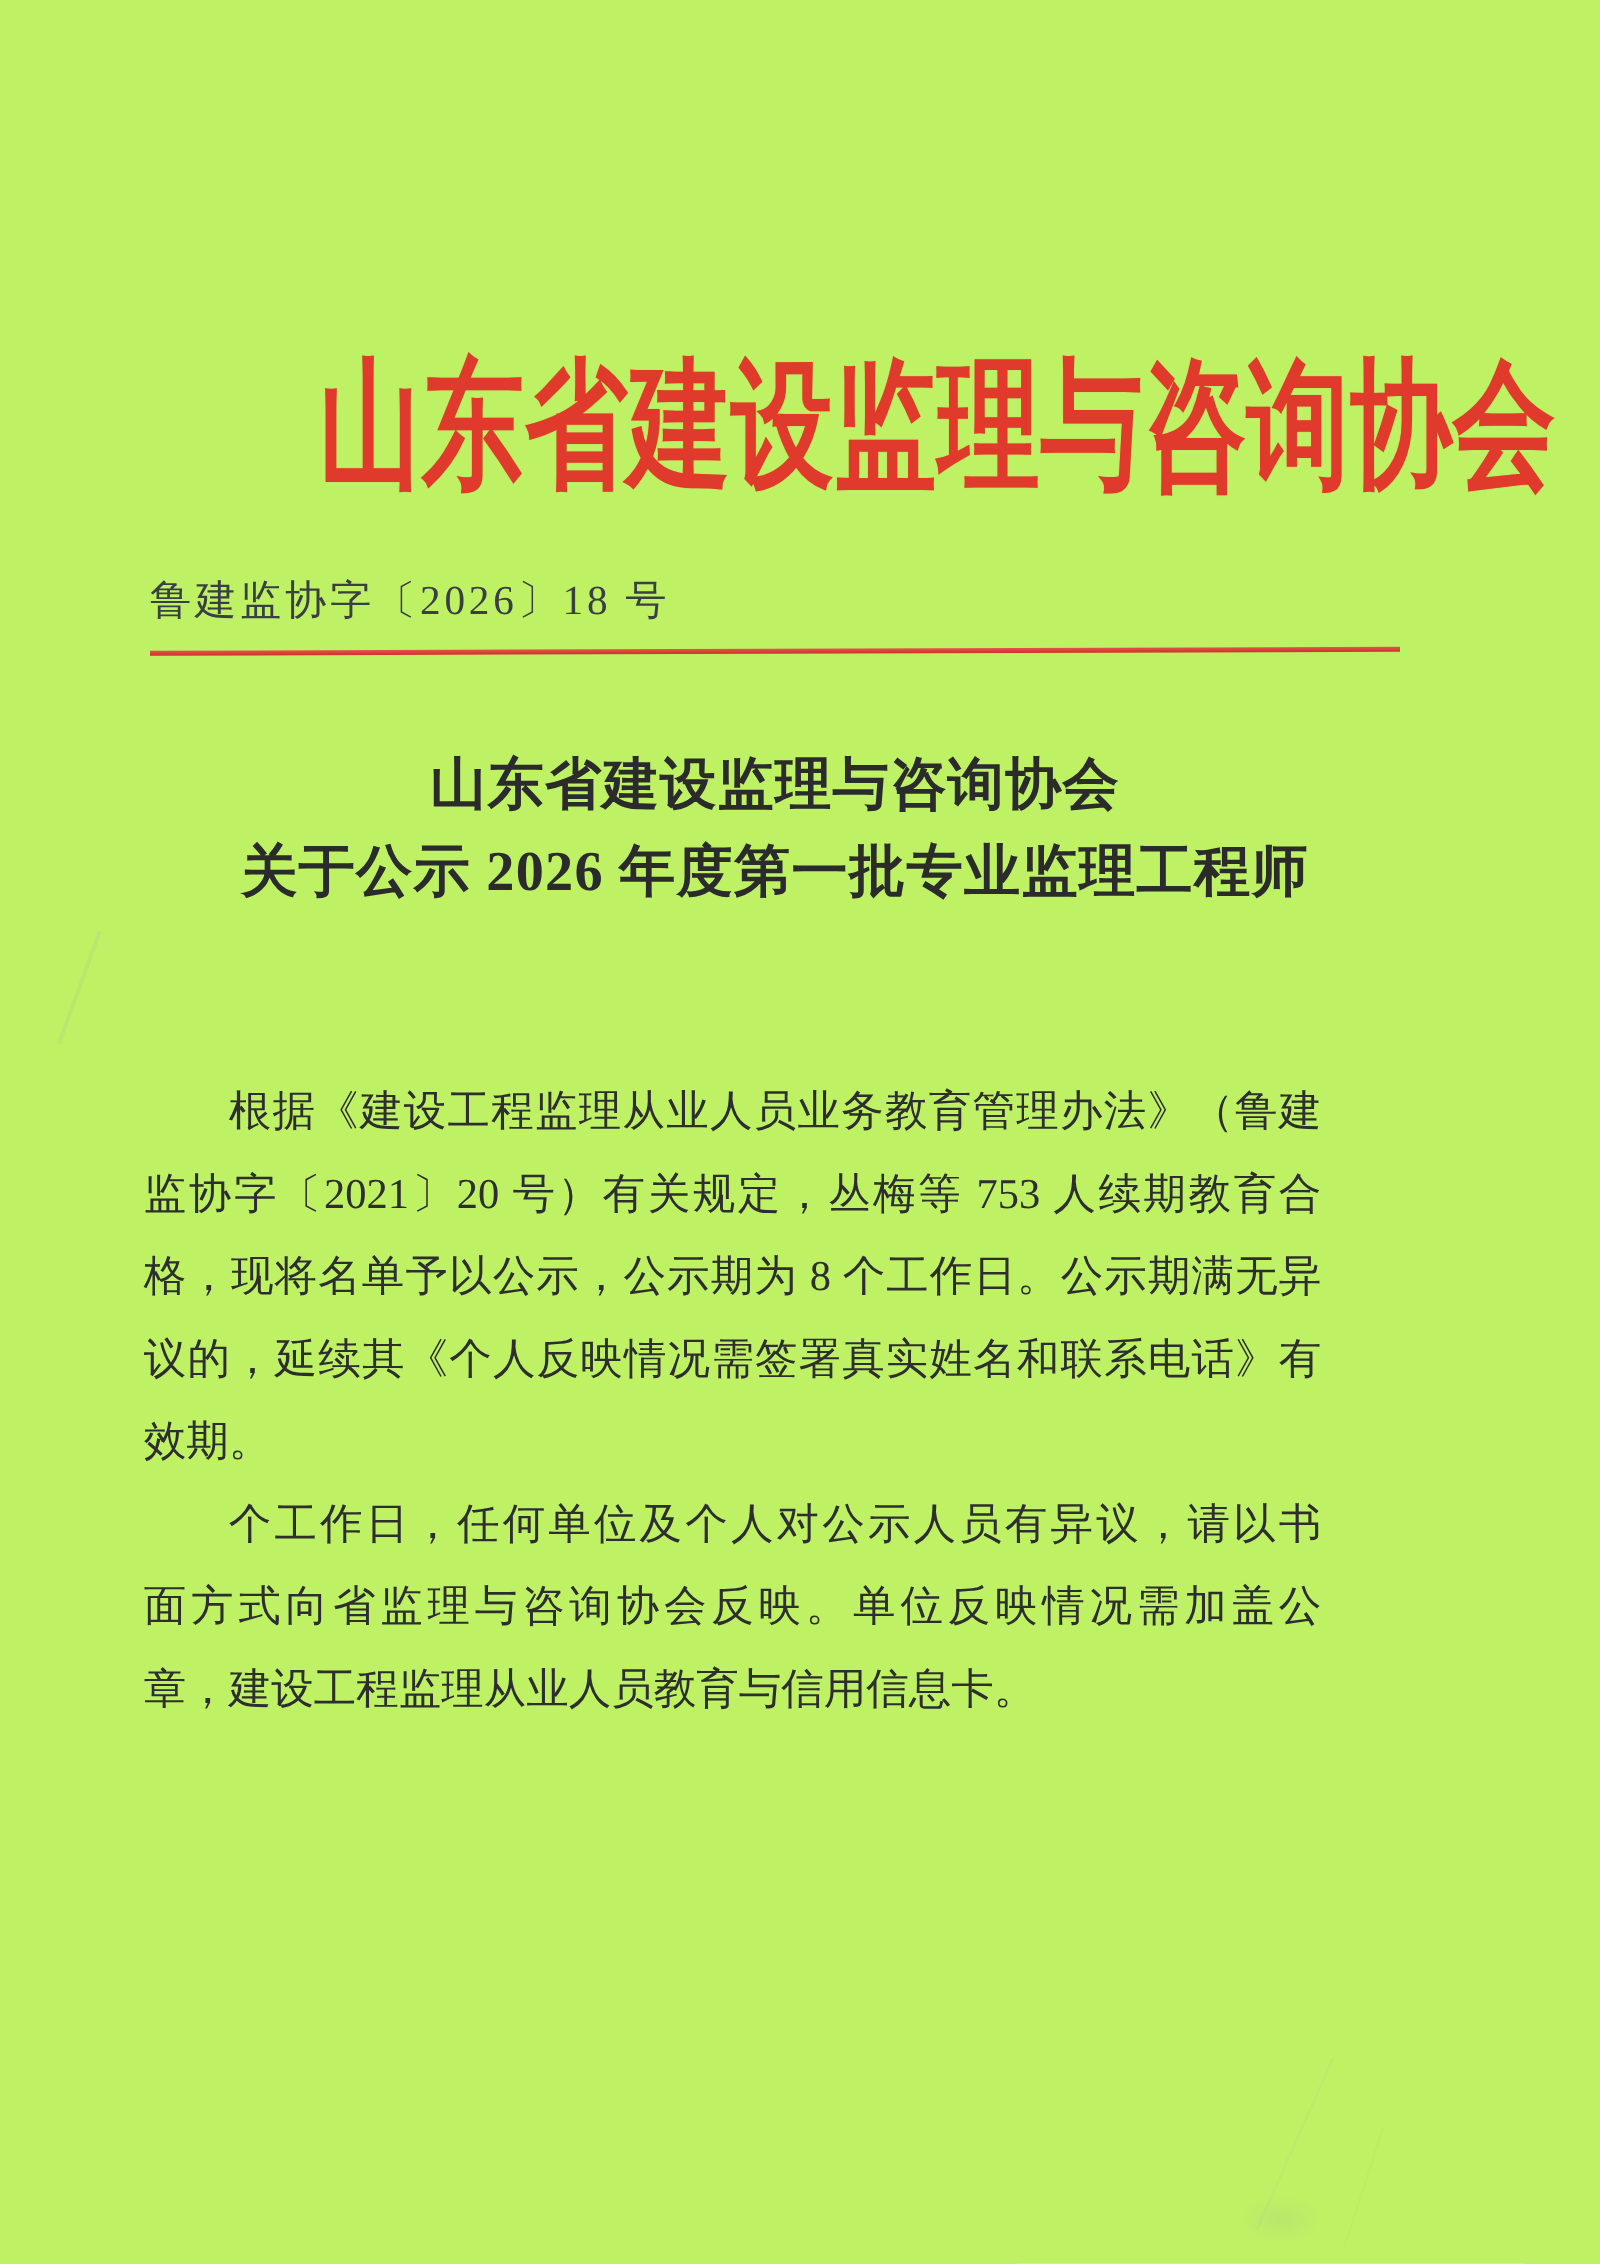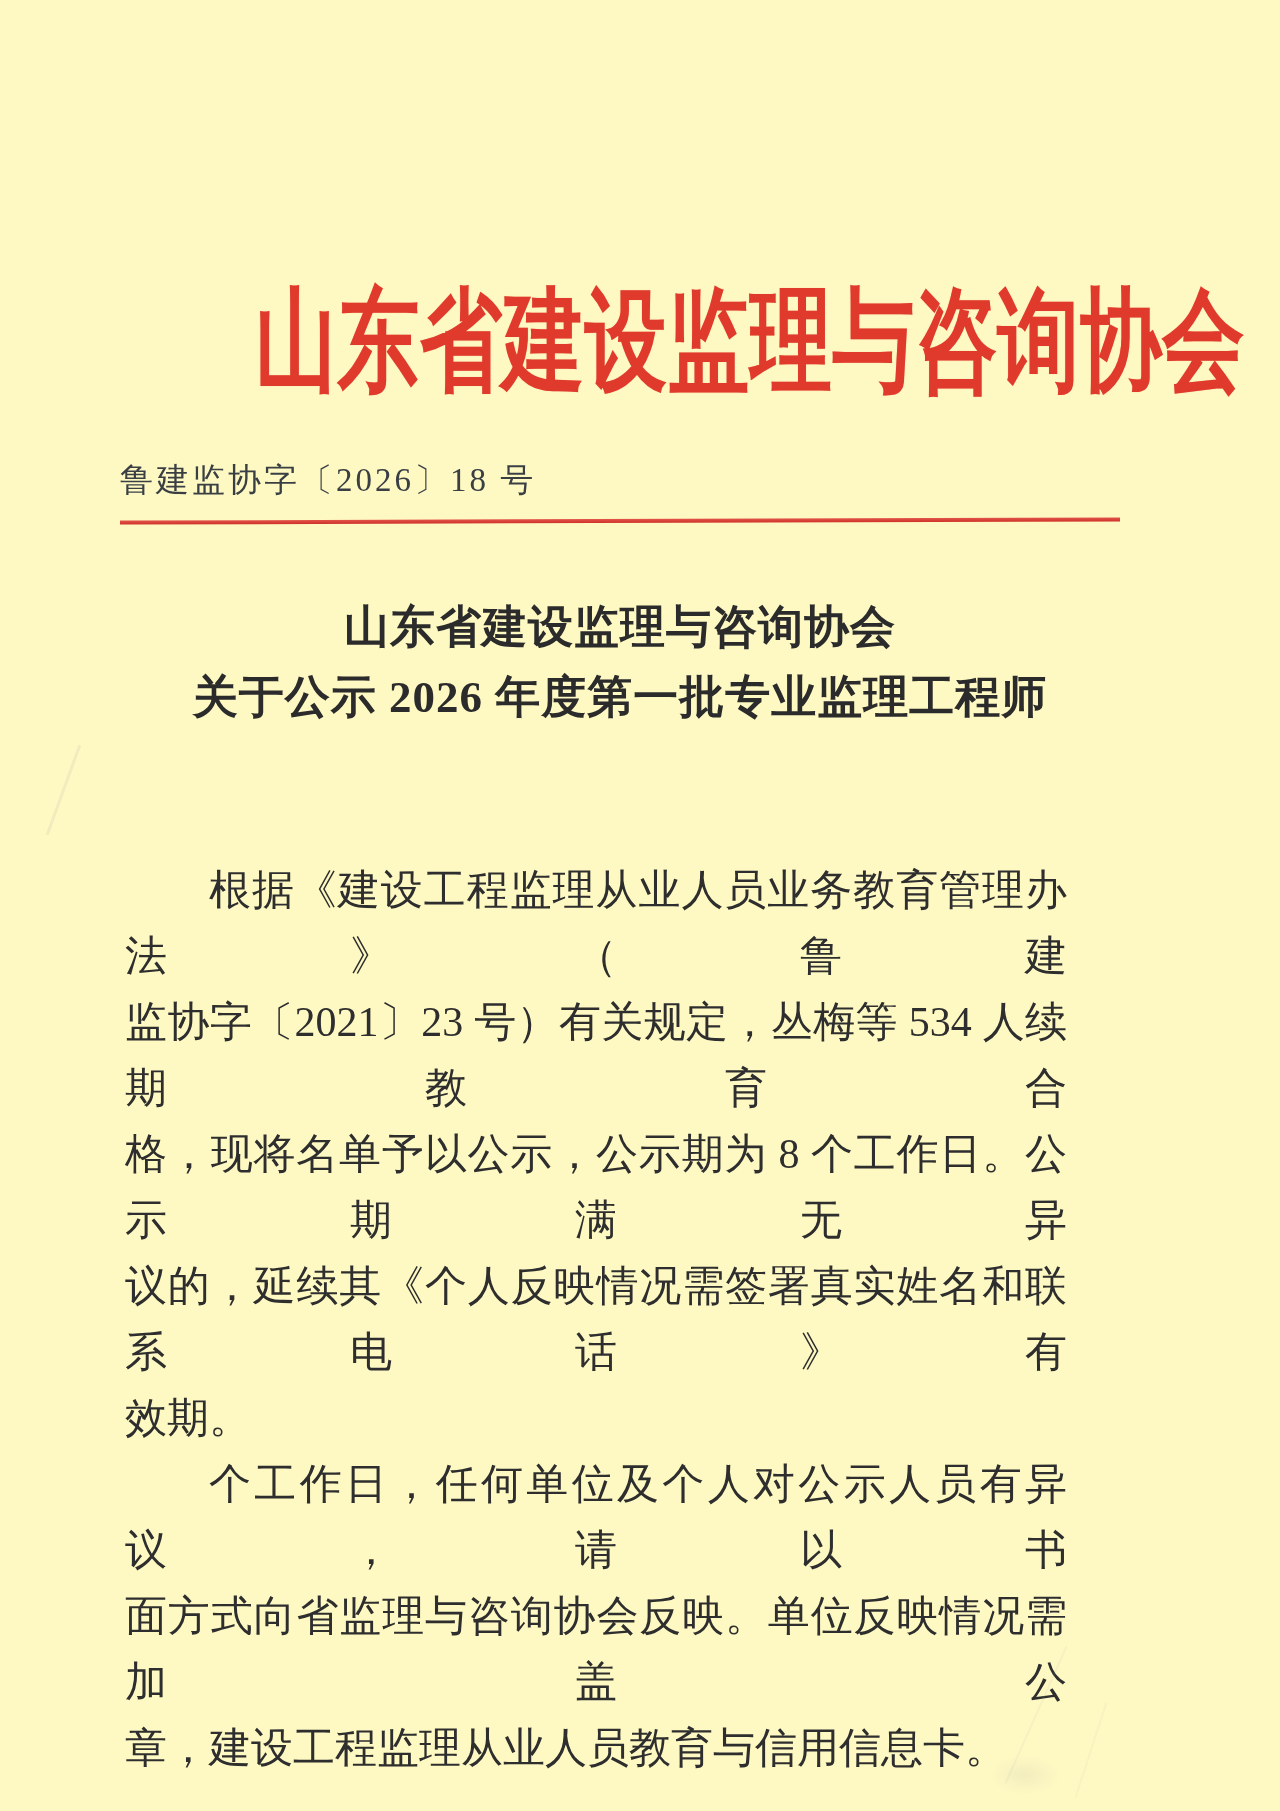--- a/index.html
+++ b/index.html
@@ -1,20 +1,20 @@
 <!DOCTYPE html>
 <html><head>
 <meta charset="utf-8">
 <style>
   html,body{margin:0;padding:0;background:#e9e9e9;}
   .page{
     position:relative;
     width:1280px;height:1811px;
     margin:0 auto;
-    background:#fef9c3;
+    background:#bef264;
     overflow:hidden;
     font-family:"Liberation Serif","DejaVu Serif",serif;
     color:#262626;
   }
   
   .masthead{
     position:absolute;left:120px;top:208px;width:1000px;
     text-align:center;
     font-size:112px;line-height:1.05;font-weight:bold;
     color:#e03a2c;
@@ -42,22 +42,22 @@
   .doc-title{
     position:absolute;left:120px;top:592px;width:1000px;
     text-align:center;
     font-size:45px;line-height:70px;
     font-weight:bold;
     color:#2b2b2b;
     letter-spacing:1px;
   }
   
   .body-text{
-    position:absolute;left:125px;top:857px;width:942px;
-    font-size:42px;line-height:66px;
+    position:absolute;left:115px;top:857px;width:942px;
+    font-size:34px;line-height:66px;
     color:#2e2e2e;
   }
   .body-line{
     text-align:justify;
     text-align-last:justify;
   }
   .body-line.indent{text-indent:2em;}
   .body-line.last{text-align-last:left;}
   
   .artifact{position:absolute;pointer-events:none;}
@@ -94,21 +94,21 @@
   <div class="red-rule"></div>
 
   <div class="doc-title">
     <div>山东省建设监理与咨询协会</div>
     <div>关于公示 2026 年度第一批专业监理工程师</div>
   </div>
 
   <div class="body-text">
     <div>
       <div class="body-line indent">根据《建设工程监理从业人员业务教育管理办法》（鲁建</div>
-      <div class="body-line">监协字〔2021〕23 号）有关规定，丛梅等 534 人续期教育合</div>
+      <div class="body-line">监协字〔2021〕20 号）有关规定，丛梅等 753 人续期教育合</div>
       <div class="body-line">格，现将名单予以公示，公示期为 8 个工作日。公示期满无异</div>
       <div class="body-line">议的，延续其《个人反映情况需签署真实姓名和联系电话》有</div>
       <div class="body-line last">效期。</div>
     </div>
     <div>
       <div class="body-line indent">个工作日，任何单位及个人对公示人员有异议，请以书</div>
       <div class="body-line">面方式向省监理与咨询协会反映。单位反映情况需加盖公</div>
       <div class="body-line last">章，建设工程监理从业人员教育与信用信息卡。</div>
     </div>
   </div>

